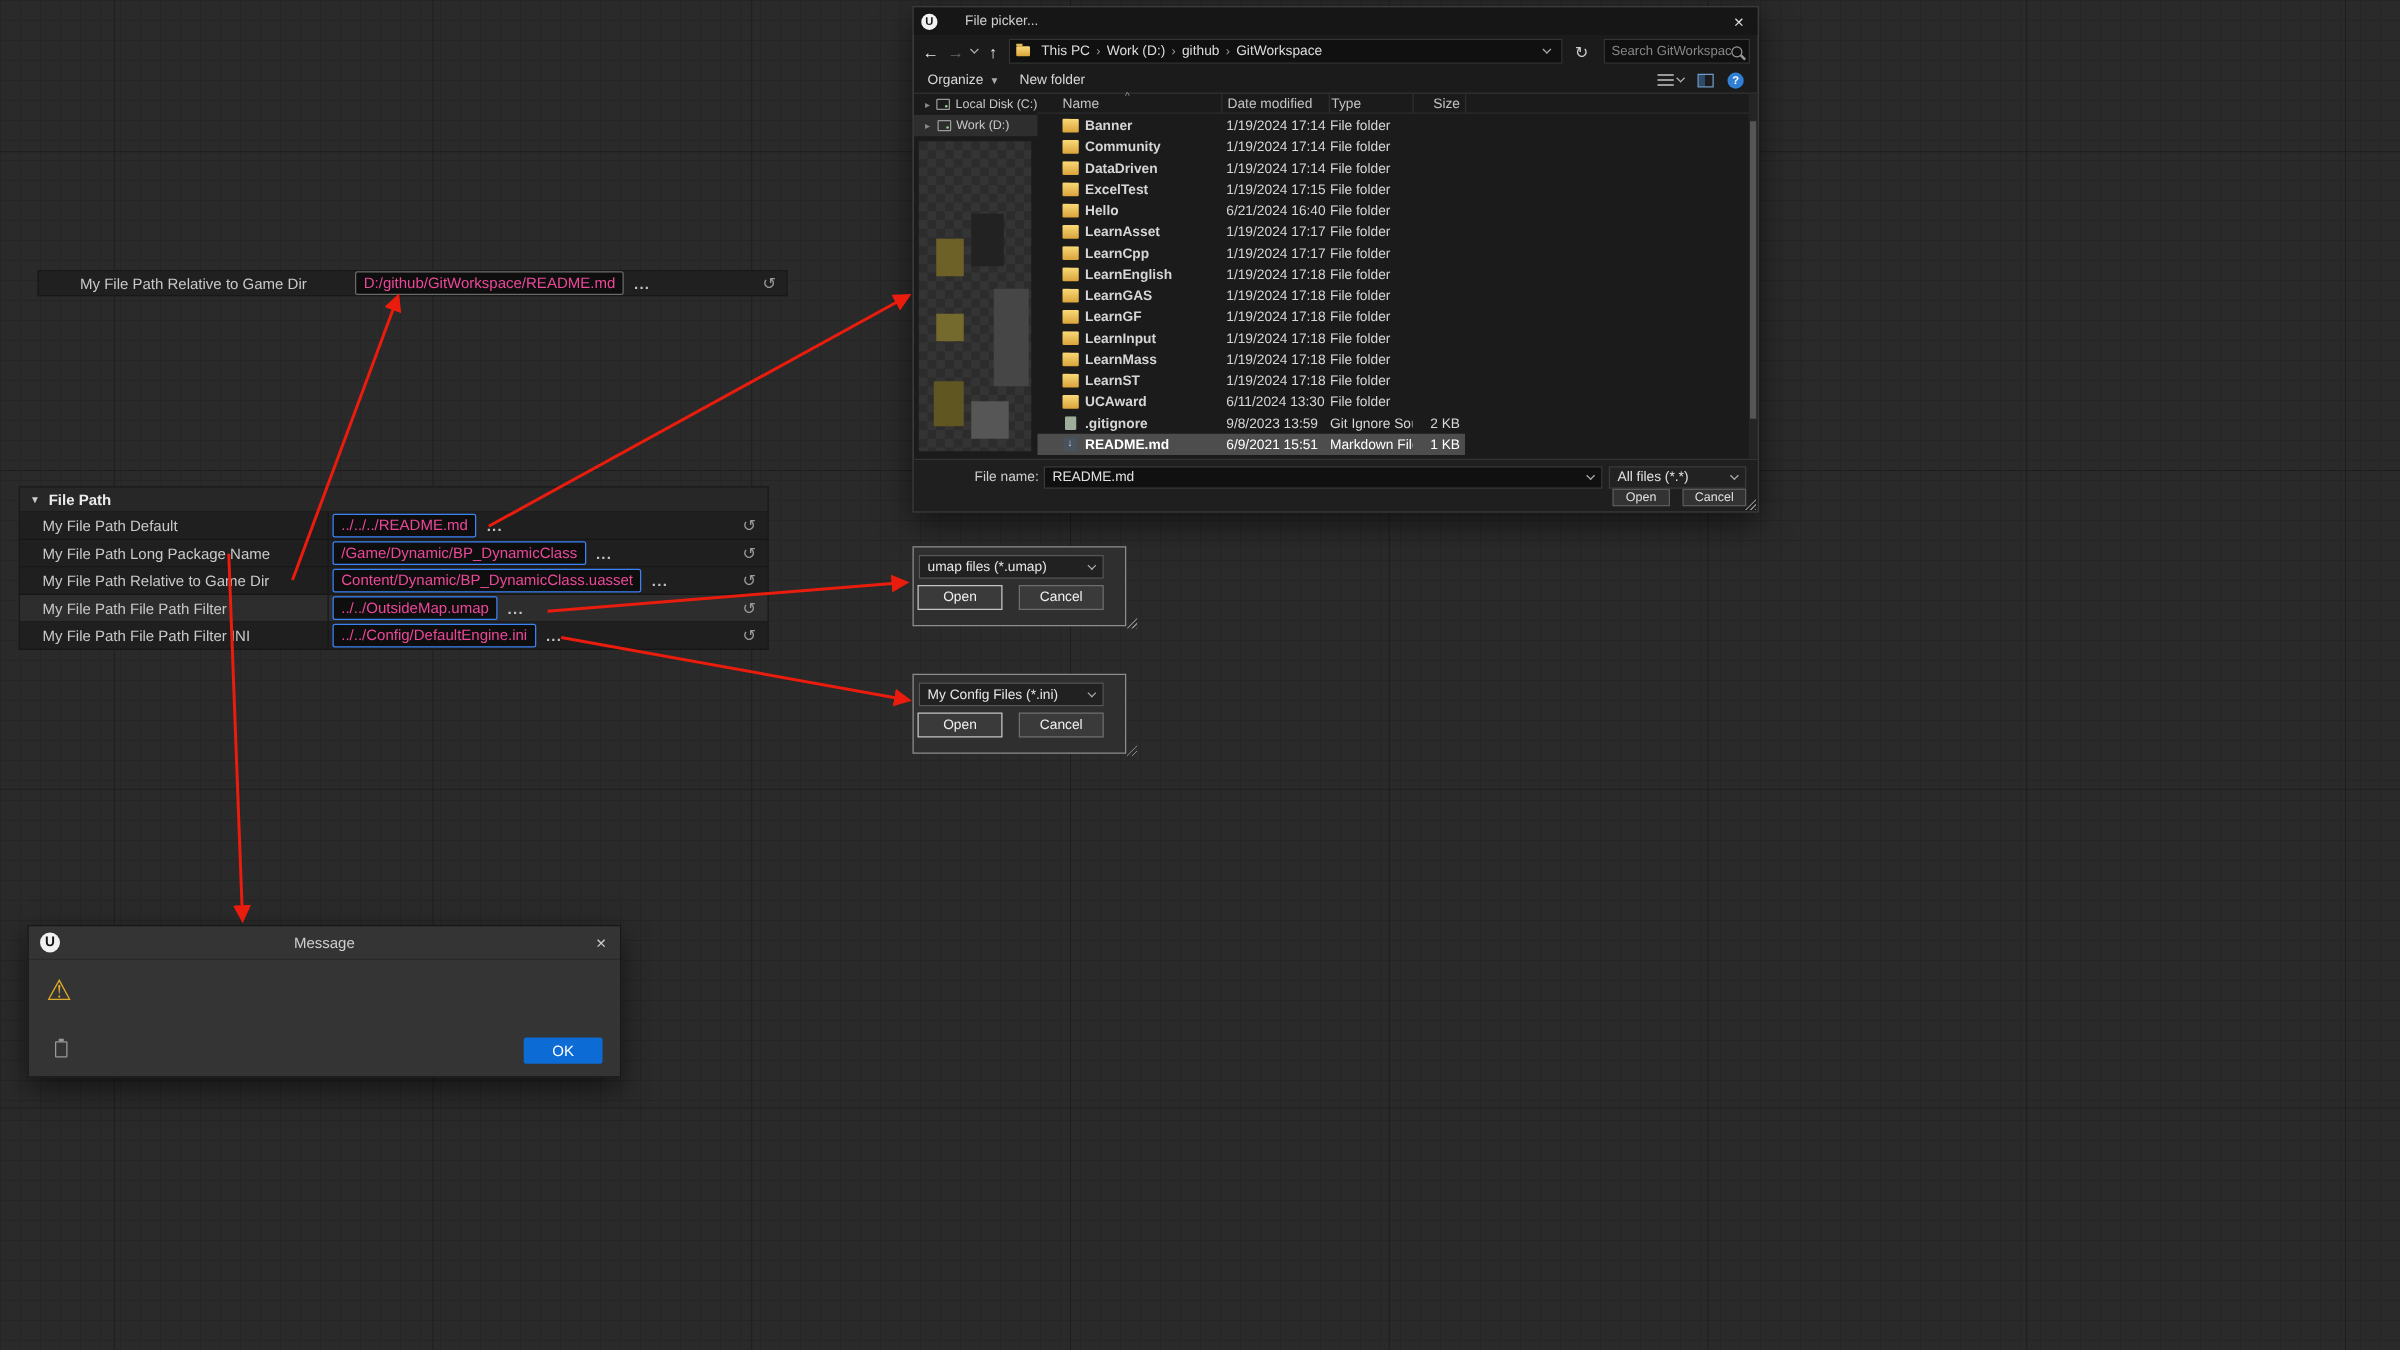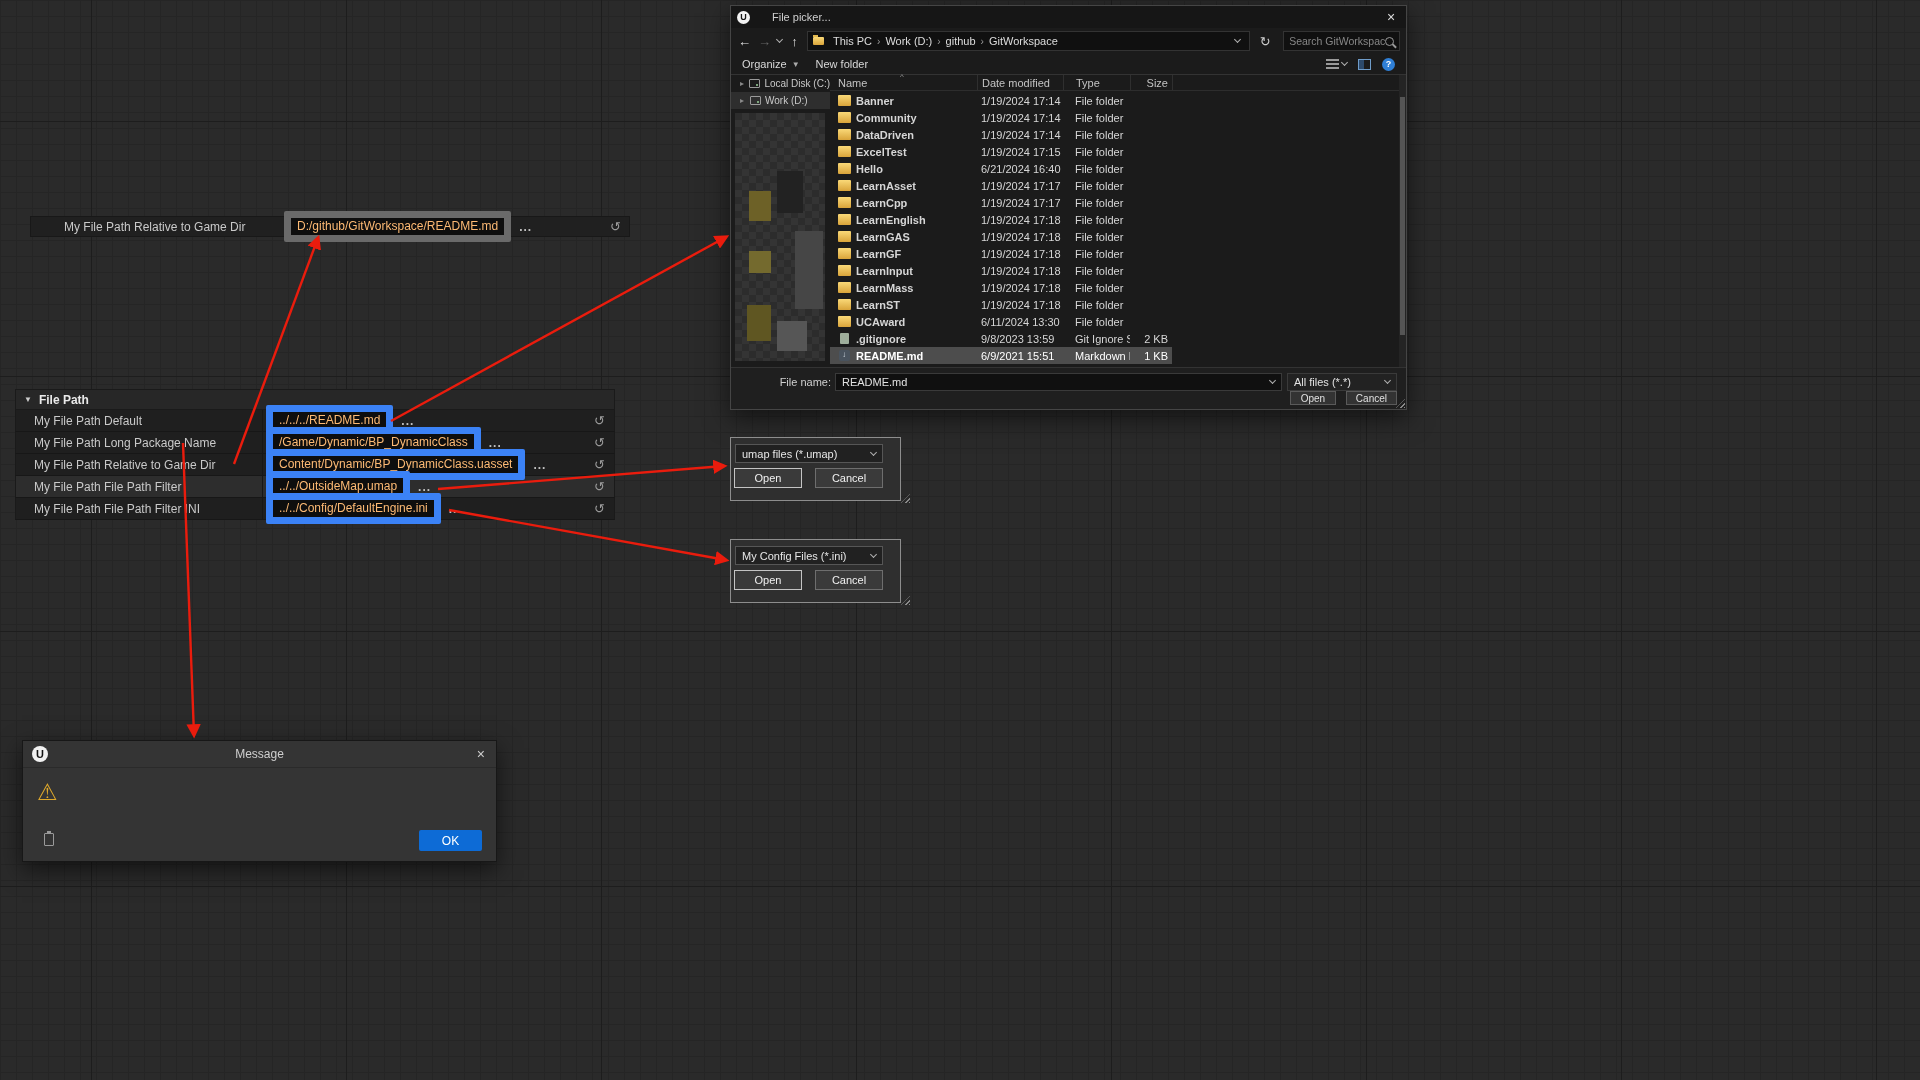--- a/index.html
+++ b/index.html
@@ -13,21 +13,21 @@
     position:absolute; inset:0;
     background-image:
       linear-gradient(to right, #1d1d1d 1px, transparent 1px),
       linear-gradient(to bottom, #1d1d1d 1px, transparent 1px),
       linear-gradient(to right, #252525 1px, transparent 1px),
       linear-gradient(to bottom, #252525 1px, transparent 1px);
     background-size: 255px 255px, 255px 255px, 16px 16px, 16px 16px;
     background-position: 91px 0, 0 121px, 0 0, 0 0;
   }
   
-  .value-box { background:#0e0e0e; border:7px solid #3b82f6; border-radius:2px; color:#fdba74;
+  .value-box { background:#0e0e0e; border:1px solid #3b82f6; border-radius:2px; color:#ec4899;
                font-size:12px; padding:1px 6px 2px 6px; white-space:nowrap; }
   .dots-btn { color:#c2c2c2; font-size:12px; font-weight:bold; margin-left:8px; letter-spacing:1px; }
   .undo-btn { color:#9a9a9a; font-size:13px; }
   .chev { width:5px; height:5px; border-right:1px solid #b0b0b0; border-bottom:1px solid #b0b0b0;
           transform:rotate(45deg); display:inline-block; margin-top:-3px; }
   .ue-logo { width:13px; height:13px; border-radius:50%; background:#f2f2f2; color:#141414;
              font-size:9px; font-weight:bold; display:flex; align-items:center; justify-content:center; }
   .grip { position:absolute; width:9px; height:9px;
           background:repeating-linear-gradient(135deg,#8a8a8a 0 1px,transparent 1px 3px);
           clip-path:polygon(100% 0,100% 100%,0 100%); }
@@ -94,23 +94,23 @@
   .tree-chev { color:#8a8a8a; font-size:8px; width:6px; }
   .disk-icon { width:11px; height:9px; border:1px solid #9a9a9a; border-radius:1px; position:relative; flex:0 0 auto; }
   .disk-icon::after { content:""; position:absolute; right:1px; bottom:1px; width:2px; height:2px;
                       background:#9ad29a; border-radius:50%; }
   .mosaic { position:absolute; left:4px; top:38px; width:90px; bottom:6px;
             background:repeating-conic-gradient(#343434 0% 25%, #2c2c2c 0% 50%) 0 0/14px 14px; }
   .mosaic .patch { position:absolute; }
   .p-list { flex:1; position:relative; }
   .list-header { height:16px; display:flex; color:#c3c3c3; position:relative; border-bottom:1px solid #2d2d2d; }
   .hcol { display:flex; align-items:center; }
-  .col-name { width:147px; padding-left:8px; }
+  .col-name { width:147px; padding-left:20px; }
   .col-date { width:86px; padding-left:4px; border-left:1px solid #2f2f2f; }
-  .col-type { width:67px; padding-left:12px; border-left:1px solid #2f2f2f; }
+  .col-type { width:67px; padding-left:1px; border-left:1px solid #2f2f2f; }
   .col-size { width:42px; justify-content:flex-end; padding-right:4px; border-left:1px solid #2f2f2f; }
   .col-end { border-left:1px solid #2f2f2f; }
   .sort-caret { position:absolute; left:70px; top:-3px; font-size:8px; color:#999999; }
   .file-rows { position:absolute; top:17px; left:0; }
   .file-row { width:342px; height:17px; display:flex; align-items:center; color:#d6d6d6; }
   .file-row.selected { background:#4d4d4d; color:#ffffff; }
   .file-row .fcol { display:flex; align-items:center; overflow:hidden; white-space:nowrap; }
   .file-row .col-date, .file-row .col-type, .file-row .col-size { border-left:none; }
   .file-row .col-name { gap:5px;font-weight:bold; }
   .ficon { width:13px; height:11px; flex:0 0 auto; }

